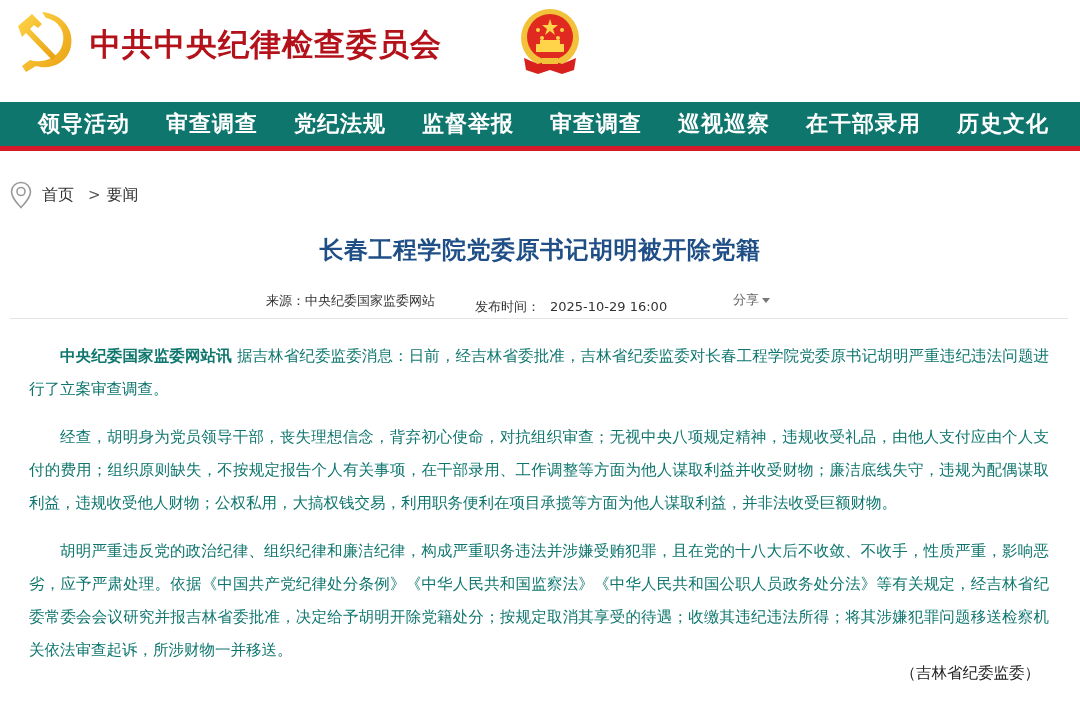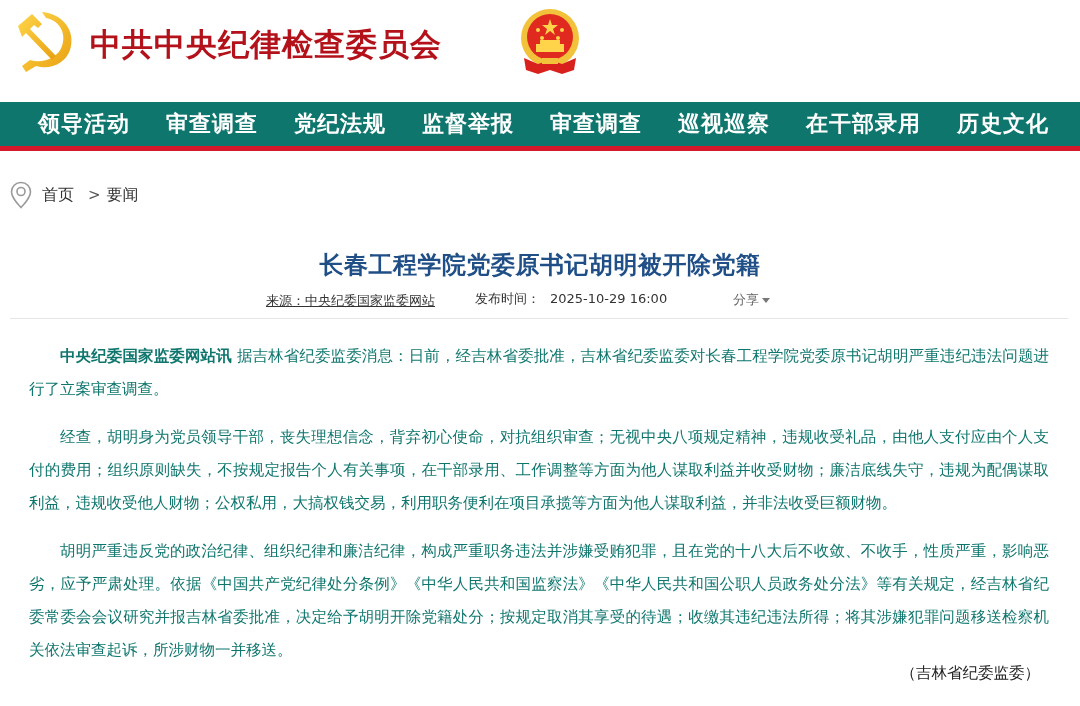--- a/index.html
+++ b/index.html
@@ -14,25 +14,25 @@
 
     .nav { position: absolute; left: 0; top: 102px; width: 1080px; height: 44px; background: #0f766e; display: flex; align-items: center; padding-left: 38px; }
     .nav-red { position: absolute; left: 0; top: 146px; width: 1080px; height: 5px; background: #d5192a; }
     .nav-item { font-family: "DejaVu Serif", "Liberation Serif", serif; color: #fff; font-size: 22px; font-weight: bold; margin-right: 36px; white-space: nowrap; cursor: pointer; letter-spacing: 1px; }
 
     .breadcrumb { position: absolute; left: 10px; top: 180px; height: 30px; display: flex; align-items: center; font-size: 16px; color: #333; }
     .breadcrumb .pin { width: 22px; height: 28px; margin-right: 10px; }
     .breadcrumb .sep { margin: 0 6px 0 14px; color: #555; font-size: 15px; }
     .breadcrumb a { color: #333; text-decoration: none; cursor: pointer; }
 
-    .article-title { position: absolute; left: 0; top: 234px; width: 1080px; text-align: center; font-size: 24px; font-weight: bold; color: #1f4f86; letter-spacing: 0.5px; margin-top: 15px; }
+    .article-title { position: absolute; left: 0; top: 234px; width: 1080px; text-align: center; font-size: 24px; font-weight: bold; color: #1f4f86; letter-spacing: 0.5px; }
 
     .meta { position: absolute; left: 0; top: 290px; width: 1080px; height: 22px; font-size: 13px; color: #333; }
-    .meta .src { position: absolute; left: 266px; top: 2px; white-space: nowrap; text-decoration: underline; }
-    .meta .time { position: absolute; left: 475px; top: 0; white-space: nowrap; }
+    .meta .src { position: absolute; left: 266px; top: 2px; white-space: nowrap; }
+    .meta .time { position: absolute; left: 475px; top: 8px; white-space: nowrap; }
     .meta .time .val { margin-left: 10px; }
     .meta .share { position: absolute; left: 733px; top: 1px; color: #666; cursor: pointer; white-space: nowrap; }
     .meta .share .caret { display: inline-block; width: 0; height: 0; border-left: 4px solid transparent; border-right: 4px solid transparent; border-top: 5px solid #777; margin-left: 3px; vertical-align: middle; }
 
     .divider { position: absolute; left: 10px; top: 318px; width: 1058px; height: 1px; background: #e5e5e5; }
 
     .content { position: absolute; left: 29px; top: 340px; width: 1020px; font-size: 15.5px; line-height: 33px; color: #0f766e; }
     .content p { text-indent: 2em; margin-bottom: 15px; text-align: justify; }
     .content p strong { font-weight: bold; }
     .signature { position: absolute; left: 0; top: 663px; width: 1040px; text-align: right; font-size: 15.5px; color: #222; }

